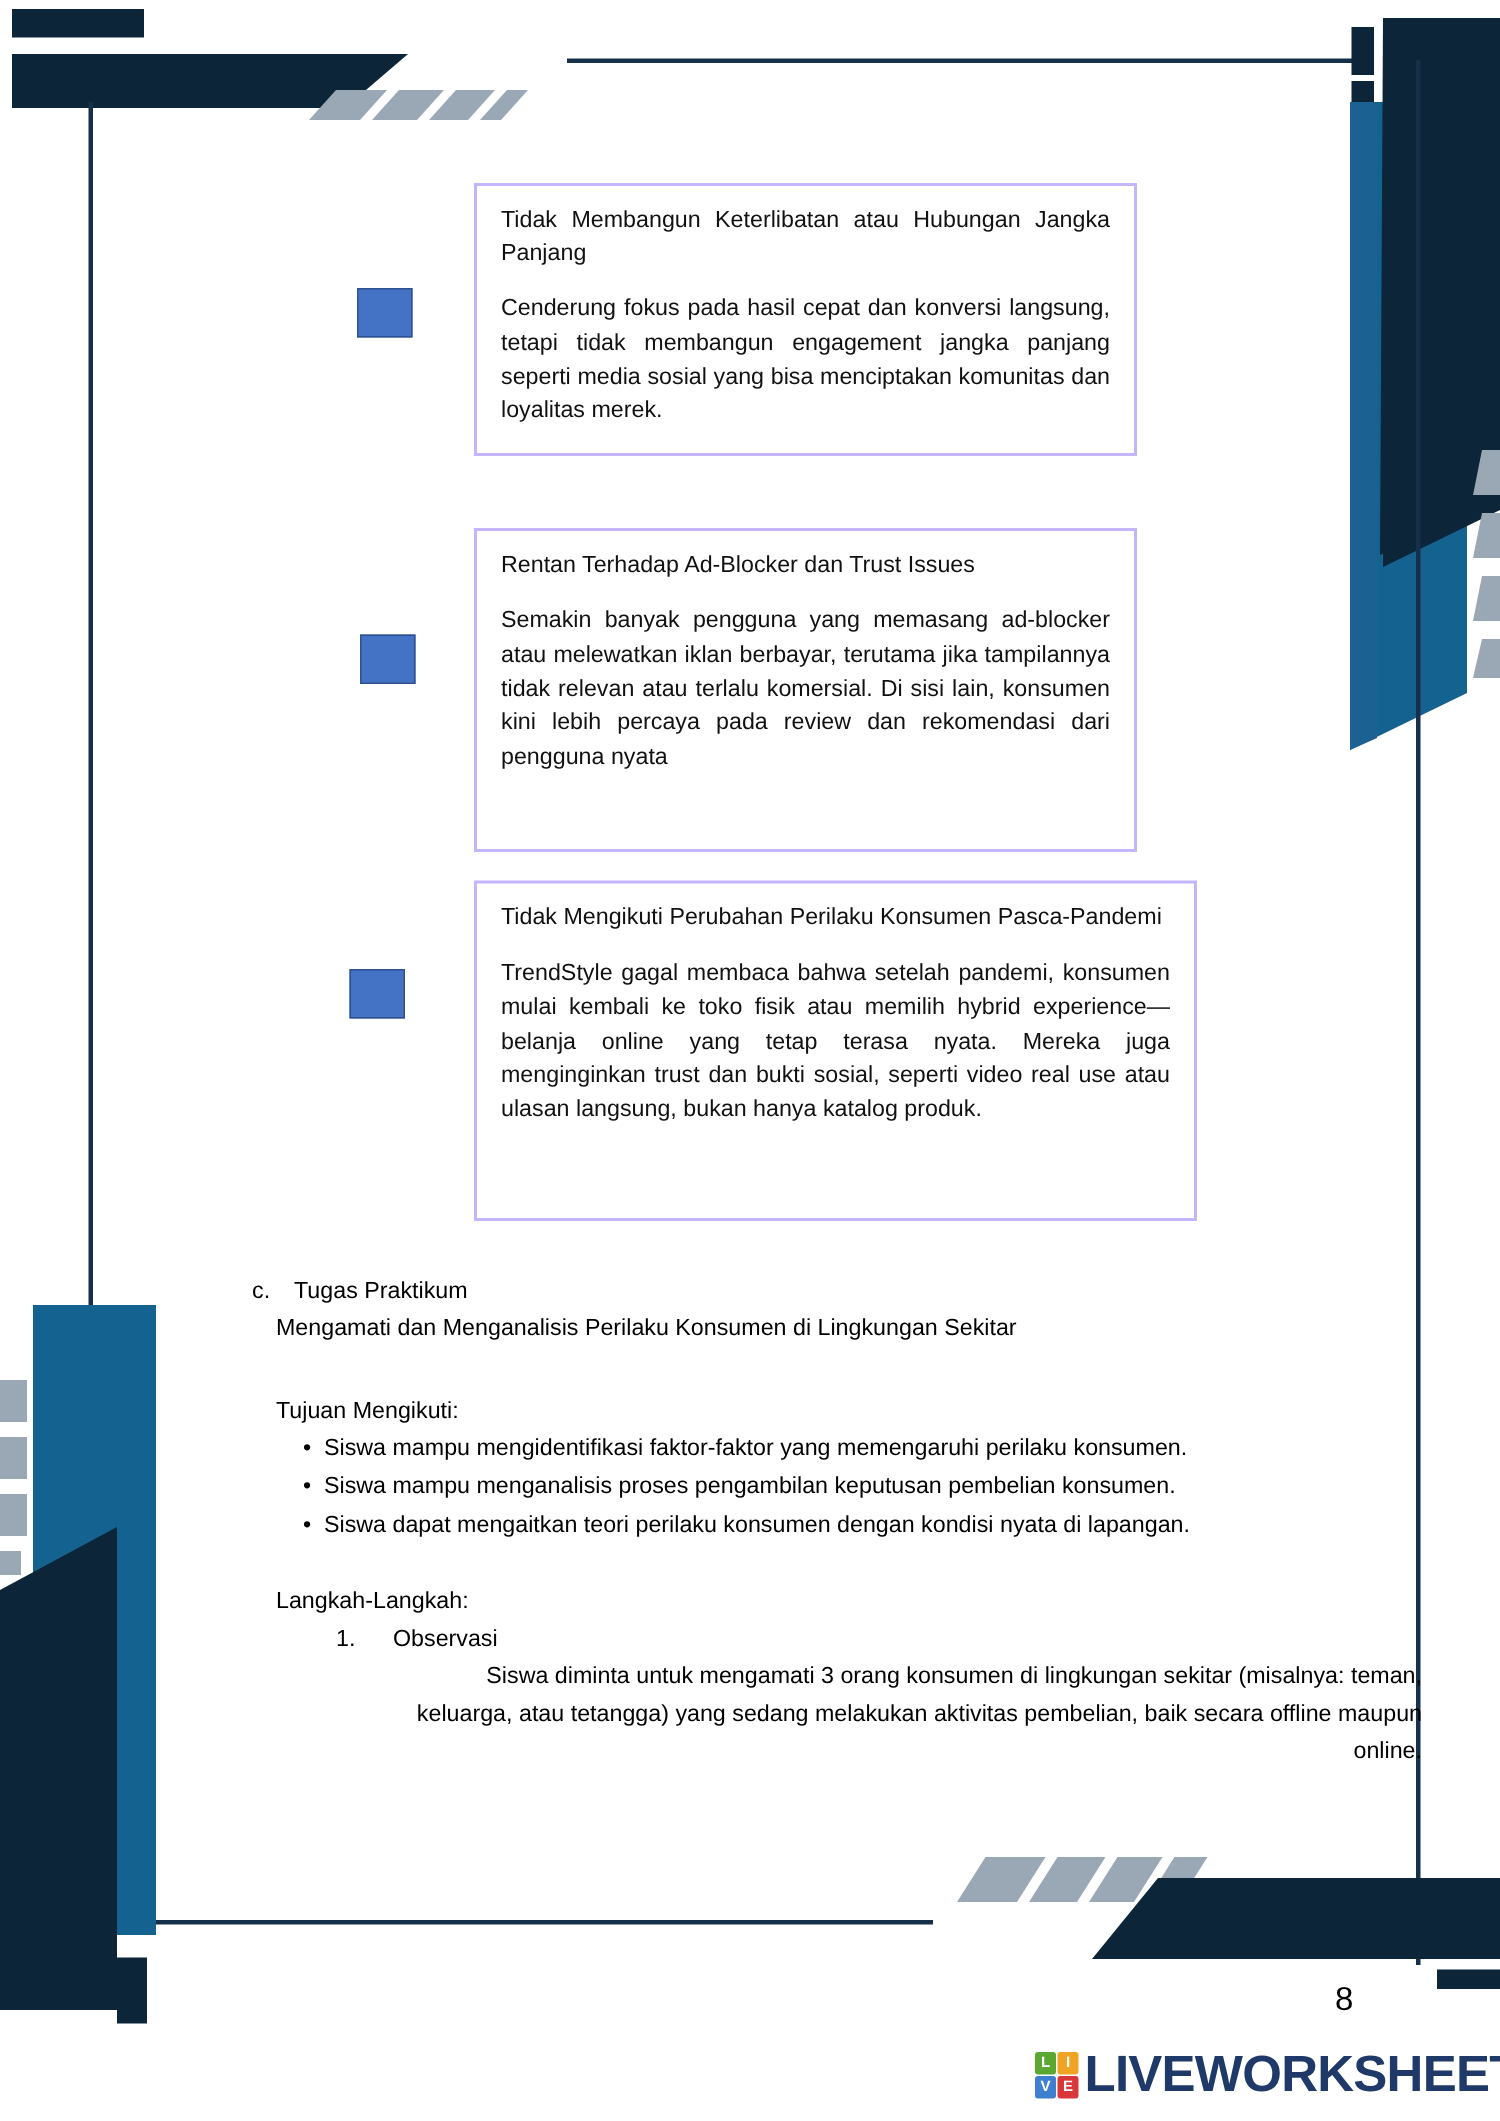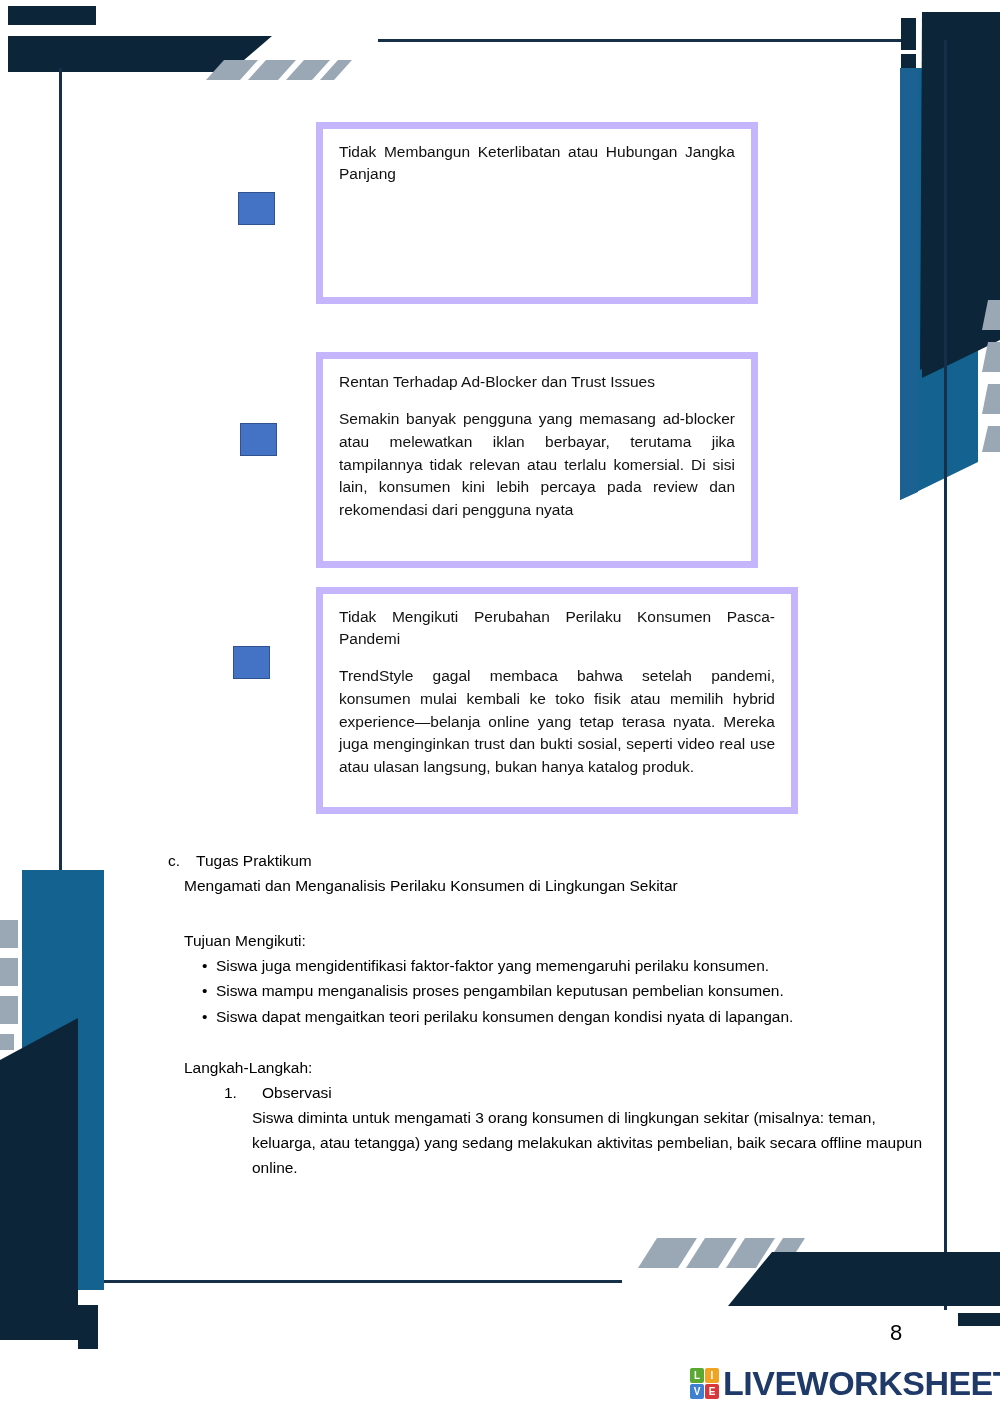--- a/index.html
+++ b/index.html
@@ -35,21 +35,21 @@
   
   .content {
     position: absolute;
     inset: 0;
   }
 
   
   .callout {
     position: absolute;
     box-sizing: border-box;
-    border: 7px solid #c4b5fd;
+    border: 2px solid #c4b5fd;
     background: #ffffff;
     padding: 12px 16px 14px 16px;
   }
   .callout-title {
     font-size: 15.5px;
     line-height: 1.42;
     color: #111111;
     margin: 0 0 15px 0;
     text-align: justify;
   }
@@ -101,21 +101,21 @@
     line-height: 1.62;
     display: flex;
     align-items: flex-start;
   }
   .bdot { width: 14px; flex: 0 0 14px; }
   .spacer-md { height: 30px; }
   .spacer-lg { height: 26px; }
   .num-row { display: flex; align-items: flex-start; margin-left: 56px; }
   .num-lbl { width: 38px; flex: 0 0 38px; line-height: 1.62; }
   .num-txt { flex: 1 1 auto; line-height: 1.62; }
-  .para-indent { margin-left: 84px; line-height: 1.62; width: 672px; }
+  .para-indent { margin-left: 108px; line-height: 1.62; width: 672px; text-align: right; }
 
   
   .page-number {
     position: absolute;
     left: 890px;
     top: 1320px;
     font-size: 22px;
     color: #000000;
     font-family: "Liberation Sans", sans-serif;
   }
@@ -214,20 +214,21 @@
 
     <polygon points="772,1252 1000,1252 1000,1306 728,1306" fill="#0c2539"></polygon>
     <rect x="958" y="1313" width="42" height="13" fill="#0c2539"></rect>
   </svg>
 
   <div class="content">
 
     <div class="marker" style="left:238px; top:192px;"></div>
     <div class="callout" style="left:316px; top:122px; width:442px; height:182px;">
       <p class="callout-title">Tidak Membangun Keterlibatan atau Hubungan Jangka Panjang</p>
+      <p class="callout-body">Cenderung fokus pada hasil cepat dan konversi langsung, tetapi tidak membangun engagement jangka panjang seperti media sosial yang bisa menciptakan komunitas dan loyalitas merek.</p>
     </div>
 
     <div class="marker" style="left:240px; top:423px;"></div>
     <div class="callout" style="left:316px; top:352px; width:442px; height:216px;">
       <p class="callout-title">Rentan Terhadap Ad-Blocker dan Trust Issues</p>
       <p class="callout-body">Semakin banyak pengguna yang memasang ad-blocker atau melewatkan iklan berbayar, terutama jika tampilannya tidak relevan atau terlalu komersial. Di sisi lain, konsumen kini lebih percaya pada review dan rekomendasi dari pengguna nyata</p>
     </div>
 
     <div class="marker" style="left:233px; top:646px;"></div>
     <div class="callout" style="left:316px; top:587px; width:482px; height:227px;">
@@ -243,21 +244,21 @@
       </div>
 
       <div class="indent-1">Mengamati dan Menganalisis Perilaku Konsumen di Lingkungan Sekitar</div>
 
       <div class="spacer-md"></div>
 
       <div class="indent-1">Tujuan Mengikuti:</div>
 
       <div class="indent-bullet">
         <span class="bdot">•</span>
-        <span>Siswa juga mengidentifikasi faktor-faktor yang memengaruhi perilaku konsumen.</span>
+        <span>Siswa mampu mengidentifikasi faktor-faktor yang memengaruhi perilaku konsumen.</span>
       </div>
 
       <div class="indent-bullet">
         <span class="bdot">•</span>
         <span>Siswa mampu menganalisis proses pengambilan keputusan pembelian konsumen.</span>
       </div>
 
       <div class="indent-bullet">
         <span class="bdot">•</span>
         <span>Siswa dapat mengaitkan teori perilaku konsumen dengan kondisi nyata di lapangan.</span>

